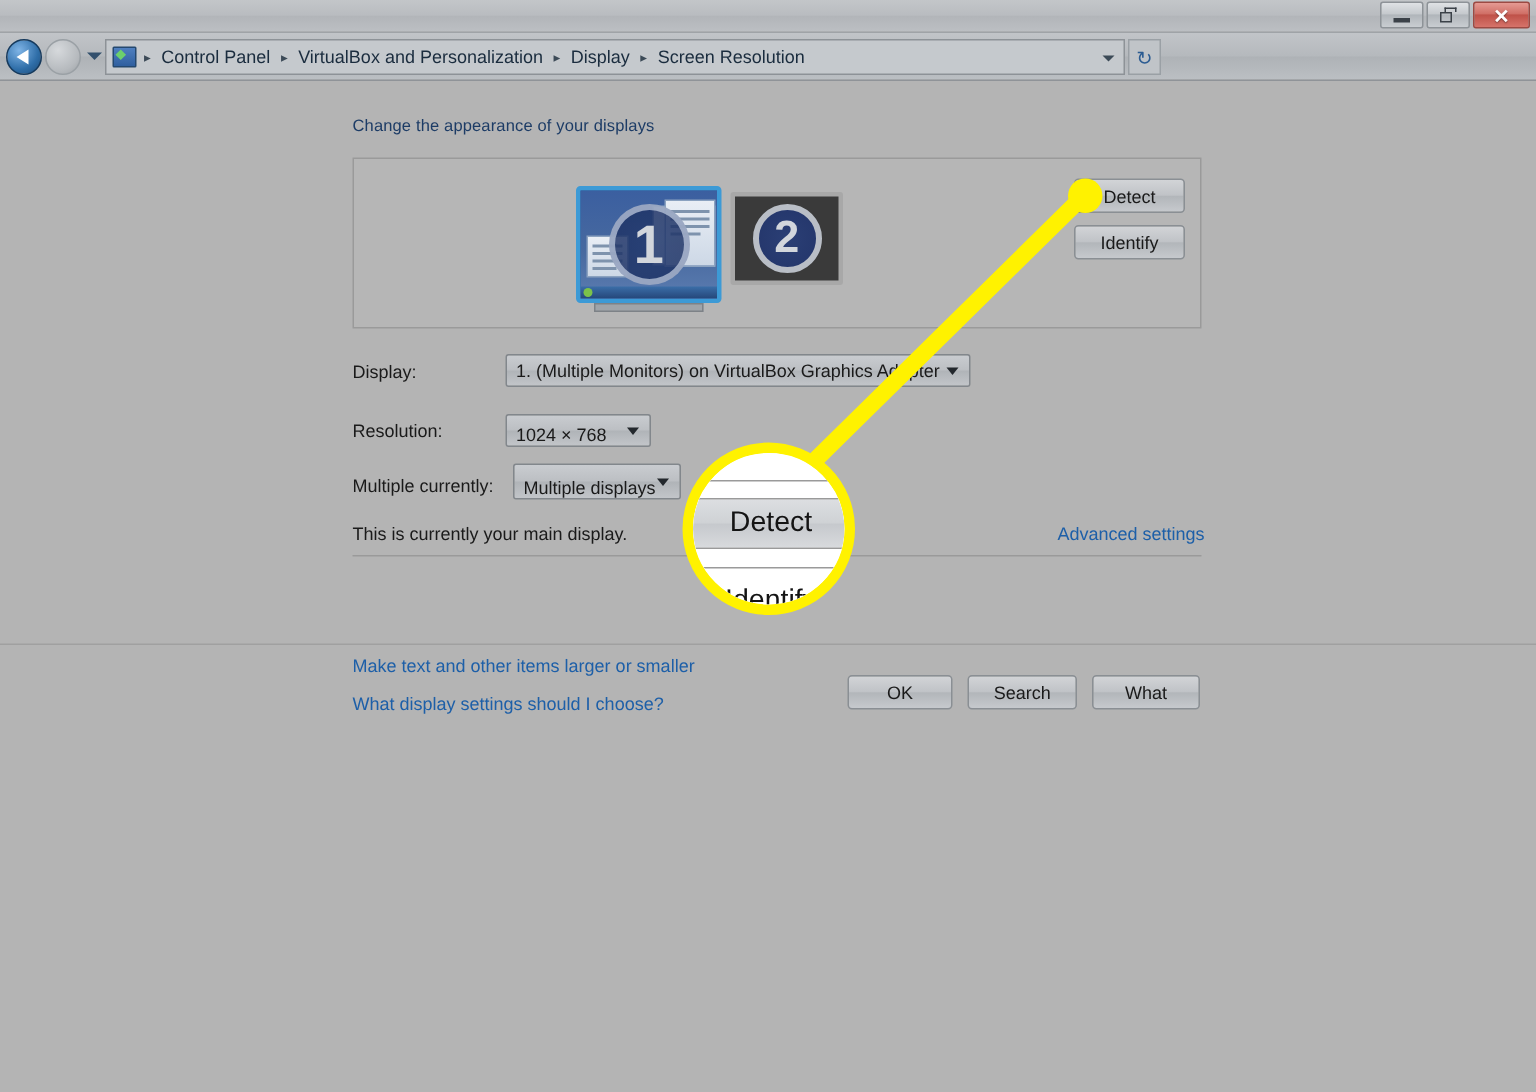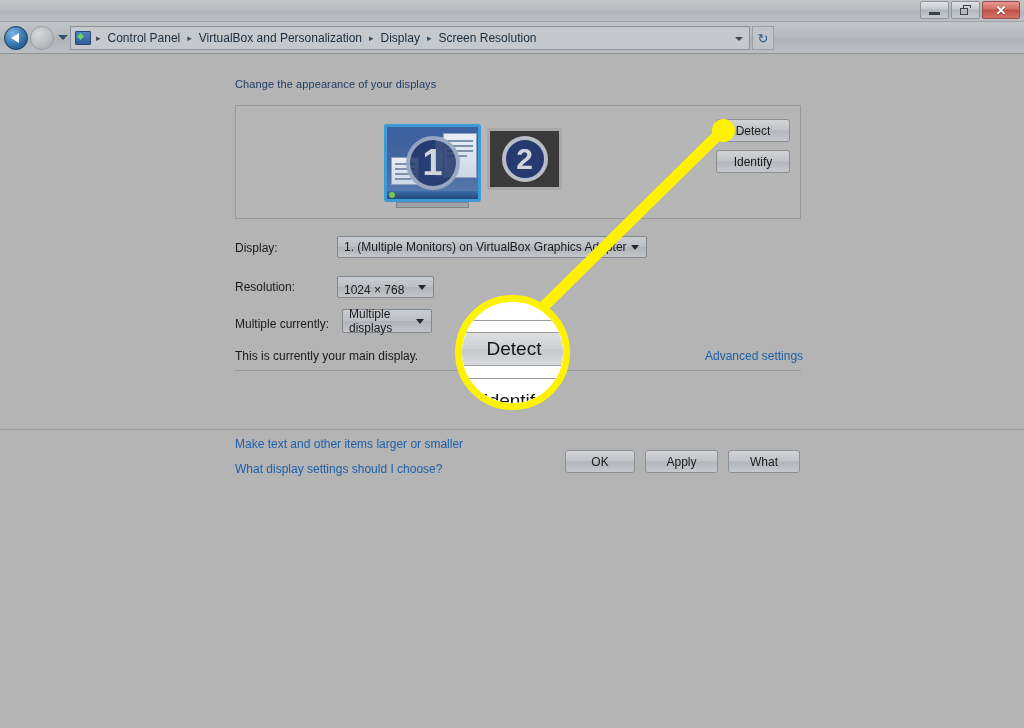--- a/index.html
+++ b/index.html
@@ -364,21 +364,21 @@
     width: 0; height: 0;
     border-left: 4px solid transparent;
     border-right: 4px solid transparent;
     border-top: 5px solid #23282d;
   }
   #lbl-display    { left: 235px; top: 186px; }
   #cmb-display    { left: 337px; top: 181px; width: 310px; height: 22px; }
   #lbl-resolution { left: 235px; top: 225px; }
   #cmb-resolution { left: 337px; top: 221px; width: 97px;  height: 22px; align-items: flex-end; }
   #lbl-multiple   { left: 235px; top: 262px; }
-  #cmb-multiple   { left: 342px; top: 254px; width: 90px; height: 24px; }
+  #cmb-multiple   { left: 342px; top: 254px; width: 112px; height: 24px; align-items: flex-end; }
 
   #maindisplay-note {
     position: absolute;
     left: 235px; top: 294px;
     font-size: 12px;
     color: #1a1a1a;
   }
   #advanced-link {
     position: absolute;
     left: 705px; top: 294px;
@@ -583,21 +583,21 @@
 
   <div class="link" id="link-larger">Make text and other items larger or smaller</div>
   <div class="link" id="link-choose">What display settings should I choose?</div>
 
   <div id="bottom-divider"></div>
   <div id="btnrow">
     <div id="btn-ok" class="winbtn-std">
       <span>OK</span>
     </div>
     <div id="btn-cancel" class="winbtn-std">
-      <span>Apply</span>
+      <span>Search</span>
     </div>
     <div id="btn-apply" class="winbtn-std">
       <span>What</span>
     </div>
   </div>
 </div>
 
 <svg id="callout-svg">
   <line x1="723" y1="130" x2="530" y2="320" stroke="#fff200" stroke-width="11" stroke-linecap="round"></line>
 </svg>

